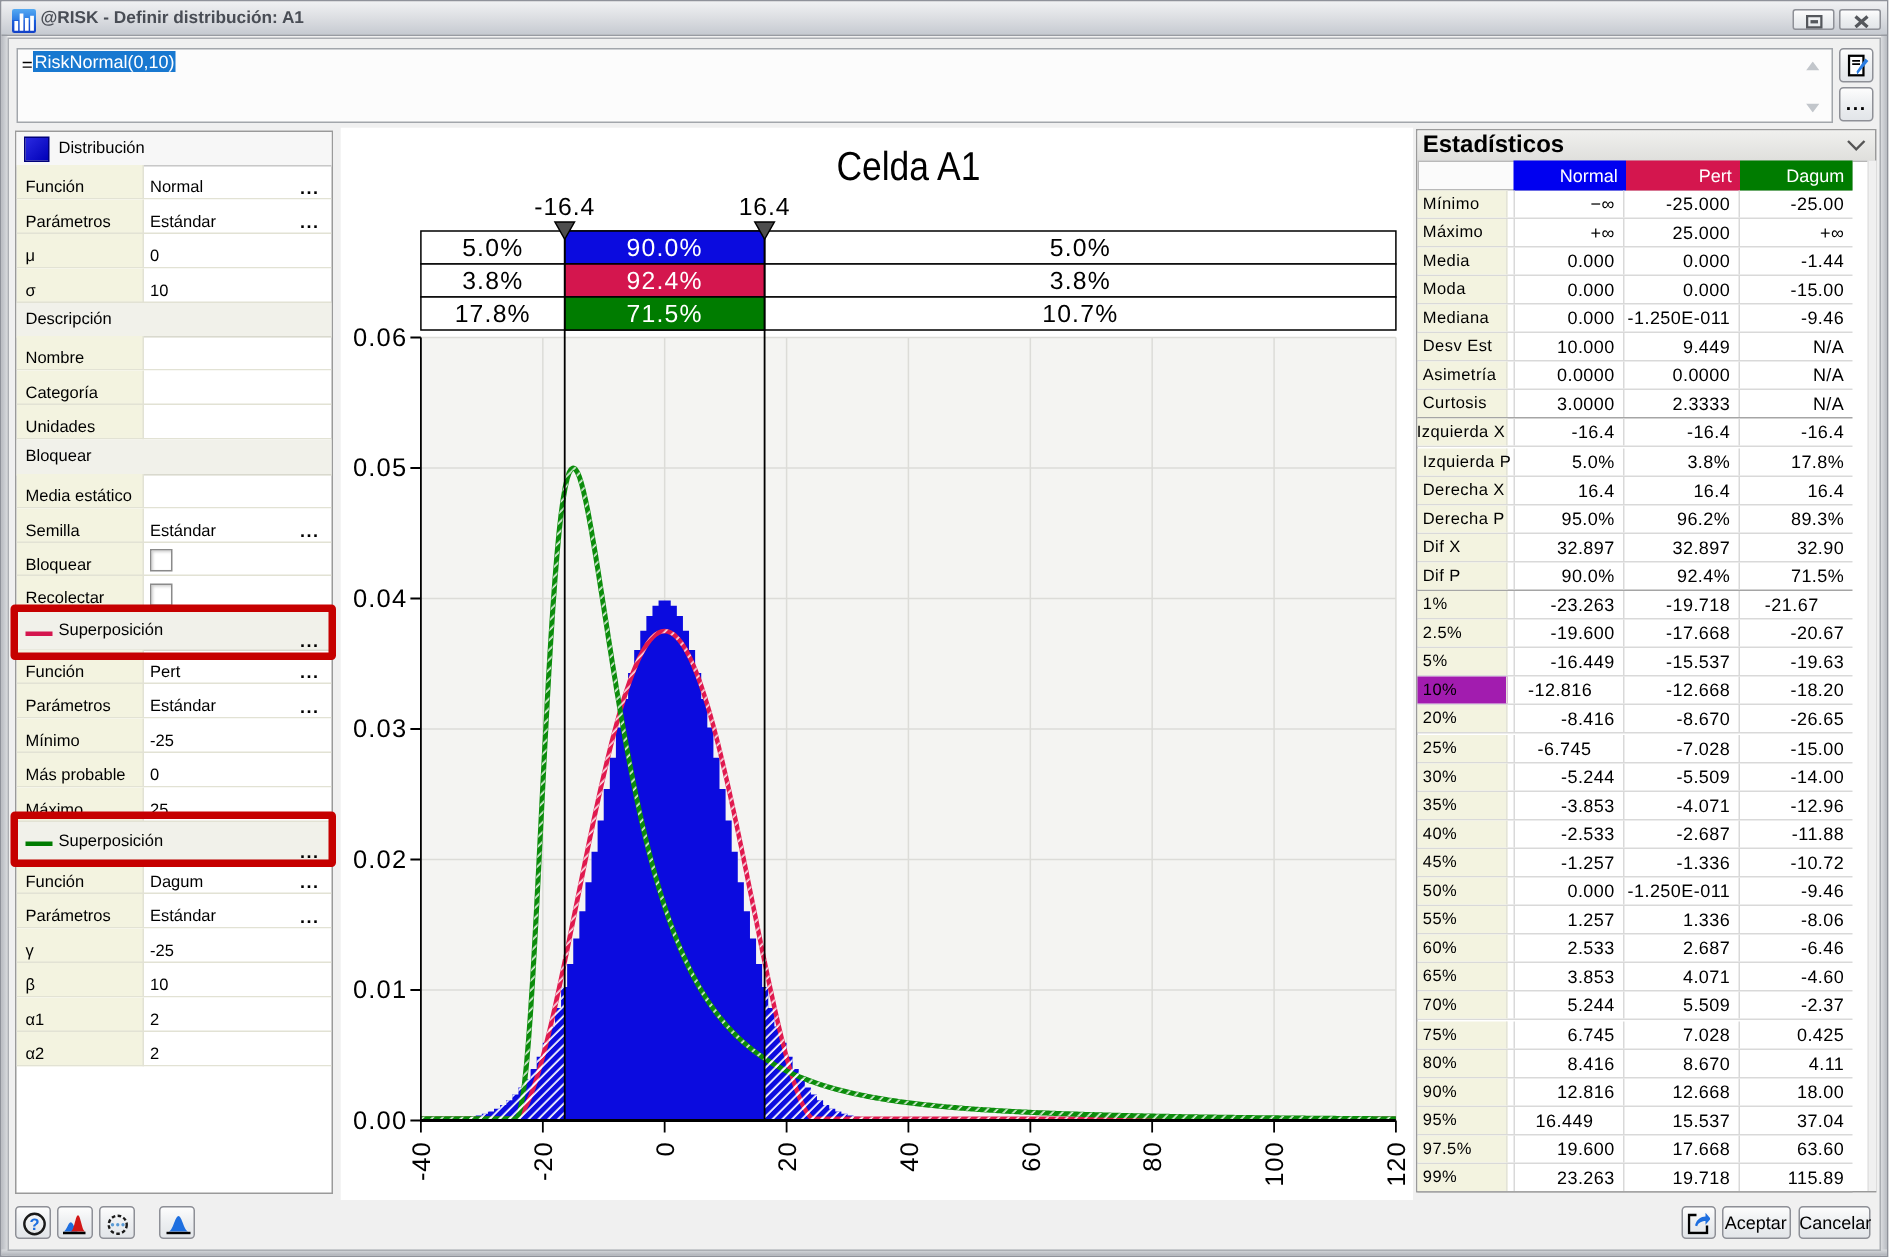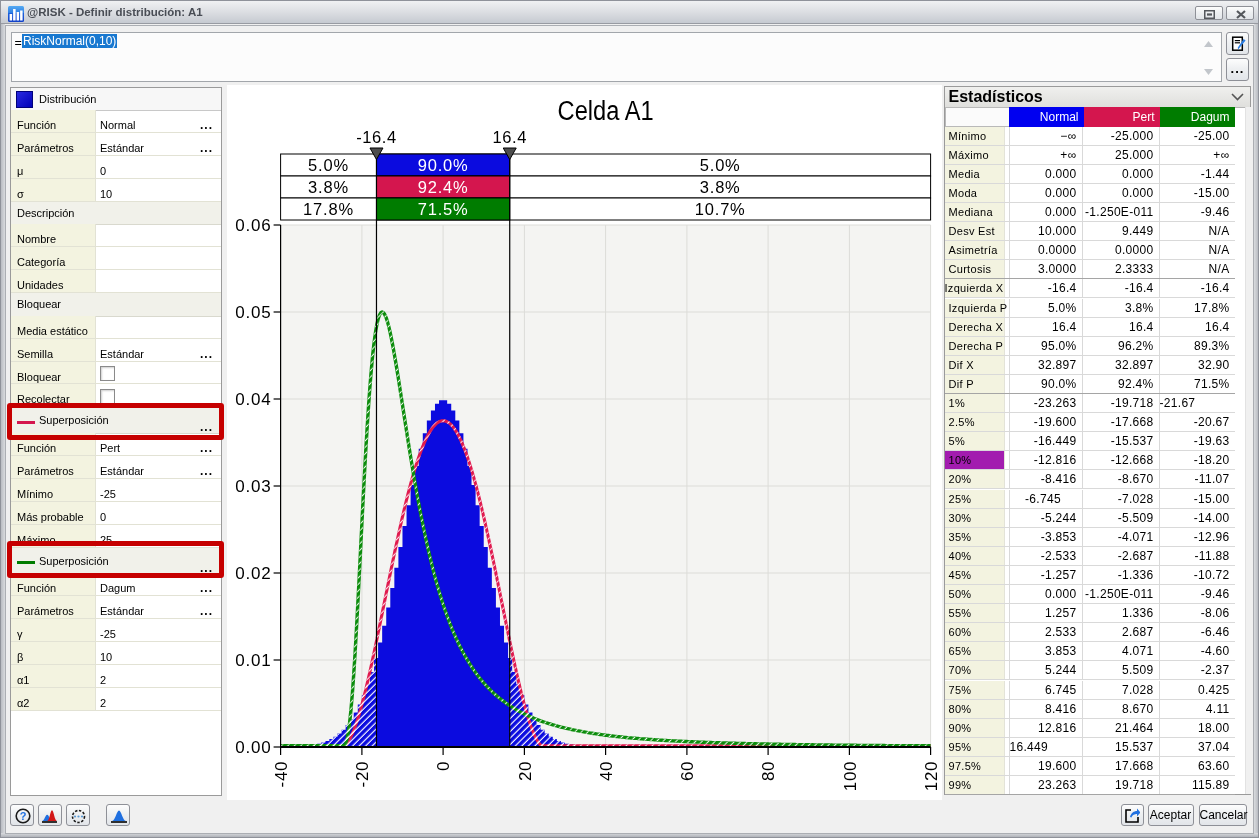--- a/index.html
+++ b/index.html
@@ -404,45 +404,45 @@
 <div style="position:absolute;left:944.5px;top:374.90px;width:290.0px;height:19.1px;font-size:12px;letter-spacing:0.3px;line-height:19.1px;border-bottom:1px solid #a5a5a5;box-sizing:border-box">
     <div style="position:absolute;left:0;top:0;width:59px;height:100%;background:#f3f3e0;border-right:1px solid #e3e3d8;white-space:nowrap;font-size:11px"><span style="margin-left:4px">Dif P</span></div>
     <div style="position:absolute;left:64.0px;top:0;width:74.0px;height:100%;text-align:right;border-right:1px solid #d9d9d9;border-left:1px solid #d9d9d9;box-sizing:border-box"><span style="margin-right:5px">90.0%</span></div>
     <div style="position:absolute;left:139.0px;top:0;width:75.0px;height:100%;text-align:right;border-right:1px solid #d9d9d9"><span style="margin-right:5px">92.4%</span></div>
     <div style="position:absolute;left:215.0px;top:0;width:75.0px;height:100%;text-align:right"><span style="margin-right:5px">71.5%</span></div>
   </div>
 <div style="position:absolute;left:944.5px;top:394.00px;width:290.0px;height:19.1px;font-size:12px;letter-spacing:0.3px;line-height:19.1px;border-bottom:1px solid #d9d9d9;box-sizing:border-box">
     <div style="position:absolute;left:0;top:0;width:59px;height:100%;background:#f3f3e0;border-right:1px solid #e3e3d8;white-space:nowrap;font-size:11px"><span style="margin-left:4px">1%</span></div>
     <div style="position:absolute;left:64.0px;top:0;width:74.0px;height:100%;text-align:right;border-right:1px solid #d9d9d9;border-left:1px solid #d9d9d9;box-sizing:border-box"><span style="margin-right:5px">-23.263</span></div>
     <div style="position:absolute;left:139.0px;top:0;width:75.0px;height:100%;text-align:right;border-right:1px solid #d9d9d9"><span style="margin-right:5px">-19.718</span></div>
-    <div style="position:absolute;left:215.0px;top:0;width:75.0px;height:100%;text-align:left"><span style="margin-right:5px">-21.67</span></div>
+    <div style="position:absolute;left:215.0px;top:0;width:75.0px;height:100%;text-align:center"><span style="margin-right:5px">-21.67</span></div>
   </div>
 <div style="position:absolute;left:944.5px;top:413.10px;width:290.0px;height:19.1px;font-size:12px;letter-spacing:0.3px;line-height:19.1px;border-bottom:1px solid #d9d9d9;box-sizing:border-box">
     <div style="position:absolute;left:0;top:0;width:59px;height:100%;background:#f3f3e0;border-right:1px solid #e3e3d8;white-space:nowrap;font-size:11px"><span style="margin-left:4px">2.5%</span></div>
     <div style="position:absolute;left:64.0px;top:0;width:74.0px;height:100%;text-align:right;border-right:1px solid #d9d9d9;border-left:1px solid #d9d9d9;box-sizing:border-box"><span style="margin-right:5px">-19.600</span></div>
     <div style="position:absolute;left:139.0px;top:0;width:75.0px;height:100%;text-align:right;border-right:1px solid #d9d9d9"><span style="margin-right:5px">-17.668</span></div>
     <div style="position:absolute;left:215.0px;top:0;width:75.0px;height:100%;text-align:right"><span style="margin-right:5px">-20.67</span></div>
   </div>
 <div style="position:absolute;left:944.5px;top:432.20px;width:290.0px;height:19.1px;font-size:12px;letter-spacing:0.3px;line-height:19.1px;border-bottom:1px solid #d9d9d9;box-sizing:border-box">
     <div style="position:absolute;left:0;top:0;width:59px;height:100%;background:#f3f3e0;border-right:1px solid #e3e3d8;white-space:nowrap;font-size:11px"><span style="margin-left:4px">5%</span></div>
     <div style="position:absolute;left:64.0px;top:0;width:74.0px;height:100%;text-align:right;border-right:1px solid #d9d9d9;border-left:1px solid #d9d9d9;box-sizing:border-box"><span style="margin-right:5px">-16.449</span></div>
     <div style="position:absolute;left:139.0px;top:0;width:75.0px;height:100%;text-align:right;border-right:1px solid #d9d9d9"><span style="margin-right:5px">-15.537</span></div>
     <div style="position:absolute;left:215.0px;top:0;width:75.0px;height:100%;text-align:right"><span style="margin-right:5px">-19.63</span></div>
   </div>
 <div style="position:absolute;left:944.5px;top:451.30px;width:290.0px;height:19.1px;font-size:12px;letter-spacing:0.3px;line-height:19.1px;border-bottom:1px solid #d9d9d9;box-sizing:border-box">
     <div style="position:absolute;left:0;top:0;width:59px;height:100%;background:#a21caf;border-right:1px solid #e3e3d8;white-space:nowrap;font-size:11px"><span style="margin-left:4px">10%</span></div>
-    <div style="position:absolute;left:64.0px;top:0;width:74.0px;height:100%;text-align:right;border-right:1px solid #d9d9d9;border-left:1px solid #d9d9d9;box-sizing:border-box"><span style="margin-right:5px">-12.816</span></div>
+    <div style="position:absolute;left:64.0px;top:0;width:74.0px;height:100%;text-align:right;border-right:1px solid #d9d9d9;border-left:1px solid #d9d9d9;box-sizing:border-box"><span style="margin-right:20px">-12.816</span></div>
     <div style="position:absolute;left:139.0px;top:0;width:75.0px;height:100%;text-align:right;border-right:1px solid #d9d9d9"><span style="margin-right:5px">-12.668</span></div>
     <div style="position:absolute;left:215.0px;top:0;width:75.0px;height:100%;text-align:right"><span style="margin-right:5px">-18.20</span></div>
   </div>
 <div style="position:absolute;left:944.5px;top:470.40px;width:290.0px;height:19.1px;font-size:12px;letter-spacing:0.3px;line-height:19.1px;border-bottom:1px solid #d9d9d9;box-sizing:border-box">
     <div style="position:absolute;left:0;top:0;width:59px;height:100%;background:#f3f3e0;border-right:1px solid #e3e3d8;white-space:nowrap;font-size:11px"><span style="margin-left:4px">20%</span></div>
     <div style="position:absolute;left:64.0px;top:0;width:74.0px;height:100%;text-align:right;border-right:1px solid #d9d9d9;border-left:1px solid #d9d9d9;box-sizing:border-box"><span style="margin-right:5px">-8.416</span></div>
     <div style="position:absolute;left:139.0px;top:0;width:75.0px;height:100%;text-align:right;border-right:1px solid #d9d9d9"><span style="margin-right:5px">-8.670</span></div>
-    <div style="position:absolute;left:215.0px;top:0;width:75.0px;height:100%;text-align:right"><span style="margin-right:5px">-11.07</span></div>
+    <div style="position:absolute;left:215.0px;top:0;width:75.0px;height:100%;text-align:right"><span style="margin-right:5px">-26.65</span></div>
   </div>
 <div style="position:absolute;left:944.5px;top:489.50px;width:290.0px;height:19.1px;font-size:12px;letter-spacing:0.3px;line-height:19.1px;border-bottom:1px solid #d9d9d9;box-sizing:border-box">
     <div style="position:absolute;left:0;top:0;width:59px;height:100%;background:#f3f3e0;border-right:1px solid #e3e3d8;white-space:nowrap;font-size:11px"><span style="margin-left:4px">25%</span></div>
     <div style="position:absolute;left:64.0px;top:0;width:74.0px;height:100%;text-align:center;border-right:1px solid #d9d9d9;border-left:1px solid #d9d9d9;box-sizing:border-box"><span style="margin-right:5px">-6.745</span></div>
     <div style="position:absolute;left:139.0px;top:0;width:75.0px;height:100%;text-align:right;border-right:1px solid #d9d9d9"><span style="margin-right:5px">-7.028</span></div>
     <div style="position:absolute;left:215.0px;top:0;width:75.0px;height:100%;text-align:right"><span style="margin-right:5px">-15.00</span></div>
   </div>
 <div style="position:absolute;left:944.5px;top:508.60px;width:290.0px;height:19.1px;font-size:12px;letter-spacing:0.3px;line-height:19.1px;border-bottom:1px solid #d9d9d9;box-sizing:border-box">
     <div style="position:absolute;left:0;top:0;width:59px;height:100%;background:#f3f3e0;border-right:1px solid #e3e3d8;white-space:nowrap;font-size:11px"><span style="margin-left:4px">30%</span></div>
     <div style="position:absolute;left:64.0px;top:0;width:74.0px;height:100%;text-align:right;border-right:1px solid #d9d9d9;border-left:1px solid #d9d9d9;box-sizing:border-box"><span style="margin-right:5px">-5.244</span></div>
@@ -505,26 +505,26 @@
   </div>
 <div style="position:absolute;left:944.5px;top:699.60px;width:290.0px;height:19.1px;font-size:12px;letter-spacing:0.3px;line-height:19.1px;border-bottom:1px solid #d9d9d9;box-sizing:border-box">
     <div style="position:absolute;left:0;top:0;width:59px;height:100%;background:#f3f3e0;border-right:1px solid #e3e3d8;white-space:nowrap;font-size:11px"><span style="margin-left:4px">80%</span></div>
     <div style="position:absolute;left:64.0px;top:0;width:74.0px;height:100%;text-align:right;border-right:1px solid #d9d9d9;border-left:1px solid #d9d9d9;box-sizing:border-box"><span style="margin-right:5px">8.416</span></div>
     <div style="position:absolute;left:139.0px;top:0;width:75.0px;height:100%;text-align:right;border-right:1px solid #d9d9d9"><span style="margin-right:5px">8.670</span></div>
     <div style="position:absolute;left:215.0px;top:0;width:75.0px;height:100%;text-align:right"><span style="margin-right:5px">4.11</span></div>
   </div>
 <div style="position:absolute;left:944.5px;top:718.70px;width:290.0px;height:19.1px;font-size:12px;letter-spacing:0.3px;line-height:19.1px;border-bottom:1px solid #d9d9d9;box-sizing:border-box">
     <div style="position:absolute;left:0;top:0;width:59px;height:100%;background:#f3f3e0;border-right:1px solid #e3e3d8;white-space:nowrap;font-size:11px"><span style="margin-left:4px">90%</span></div>
     <div style="position:absolute;left:64.0px;top:0;width:74.0px;height:100%;text-align:right;border-right:1px solid #d9d9d9;border-left:1px solid #d9d9d9;box-sizing:border-box"><span style="margin-right:5px">12.816</span></div>
-    <div style="position:absolute;left:139.0px;top:0;width:75.0px;height:100%;text-align:right;border-right:1px solid #d9d9d9"><span style="margin-right:5px">21.464</span></div>
+    <div style="position:absolute;left:139.0px;top:0;width:75.0px;height:100%;text-align:right;border-right:1px solid #d9d9d9"><span style="margin-right:5px">12.668</span></div>
     <div style="position:absolute;left:215.0px;top:0;width:75.0px;height:100%;text-align:right"><span style="margin-right:5px">18.00</span></div>
   </div>
 <div style="position:absolute;left:944.5px;top:737.80px;width:290.0px;height:19.1px;font-size:12px;letter-spacing:0.3px;line-height:19.1px;border-bottom:1px solid #d9d9d9;box-sizing:border-box">
     <div style="position:absolute;left:0;top:0;width:59px;height:100%;background:#f3f3e0;border-right:1px solid #e3e3d8;white-space:nowrap;font-size:11px"><span style="margin-left:4px">95%</span></div>
-    <div style="position:absolute;left:64.0px;top:0;width:74.0px;height:100%;text-align:left;border-right:1px solid #d9d9d9;border-left:1px solid #d9d9d9;box-sizing:border-box"><span style="margin-right:5px">16.449</span></div>
+    <div style="position:absolute;left:64.0px;top:0;width:74.0px;height:100%;text-align:center;border-right:1px solid #d9d9d9;border-left:1px solid #d9d9d9;box-sizing:border-box"><span style="margin-right:5px">16.449</span></div>
     <div style="position:absolute;left:139.0px;top:0;width:75.0px;height:100%;text-align:right;border-right:1px solid #d9d9d9"><span style="margin-right:5px">15.537</span></div>
     <div style="position:absolute;left:215.0px;top:0;width:75.0px;height:100%;text-align:right"><span style="margin-right:5px">37.04</span></div>
   </div>
 <div style="position:absolute;left:944.5px;top:756.90px;width:290.0px;height:19.1px;font-size:12px;letter-spacing:0.3px;line-height:19.1px;border-bottom:1px solid #d9d9d9;box-sizing:border-box">
     <div style="position:absolute;left:0;top:0;width:59px;height:100%;background:#f3f3e0;border-right:1px solid #e3e3d8;white-space:nowrap;font-size:11px"><span style="margin-left:4px">97.5%</span></div>
     <div style="position:absolute;left:64.0px;top:0;width:74.0px;height:100%;text-align:right;border-right:1px solid #d9d9d9;border-left:1px solid #d9d9d9;box-sizing:border-box"><span style="margin-right:5px">19.600</span></div>
     <div style="position:absolute;left:139.0px;top:0;width:75.0px;height:100%;text-align:right;border-right:1px solid #d9d9d9"><span style="margin-right:5px">17.668</span></div>
     <div style="position:absolute;left:215.0px;top:0;width:75.0px;height:100%;text-align:right"><span style="margin-right:5px">63.60</span></div>
   </div>
 <div style="position:absolute;left:944.5px;top:776.00px;width:290.0px;height:19.1px;font-size:12px;letter-spacing:0.3px;line-height:19.1px;border-bottom:1px solid #a5a5a5;box-sizing:border-box">

